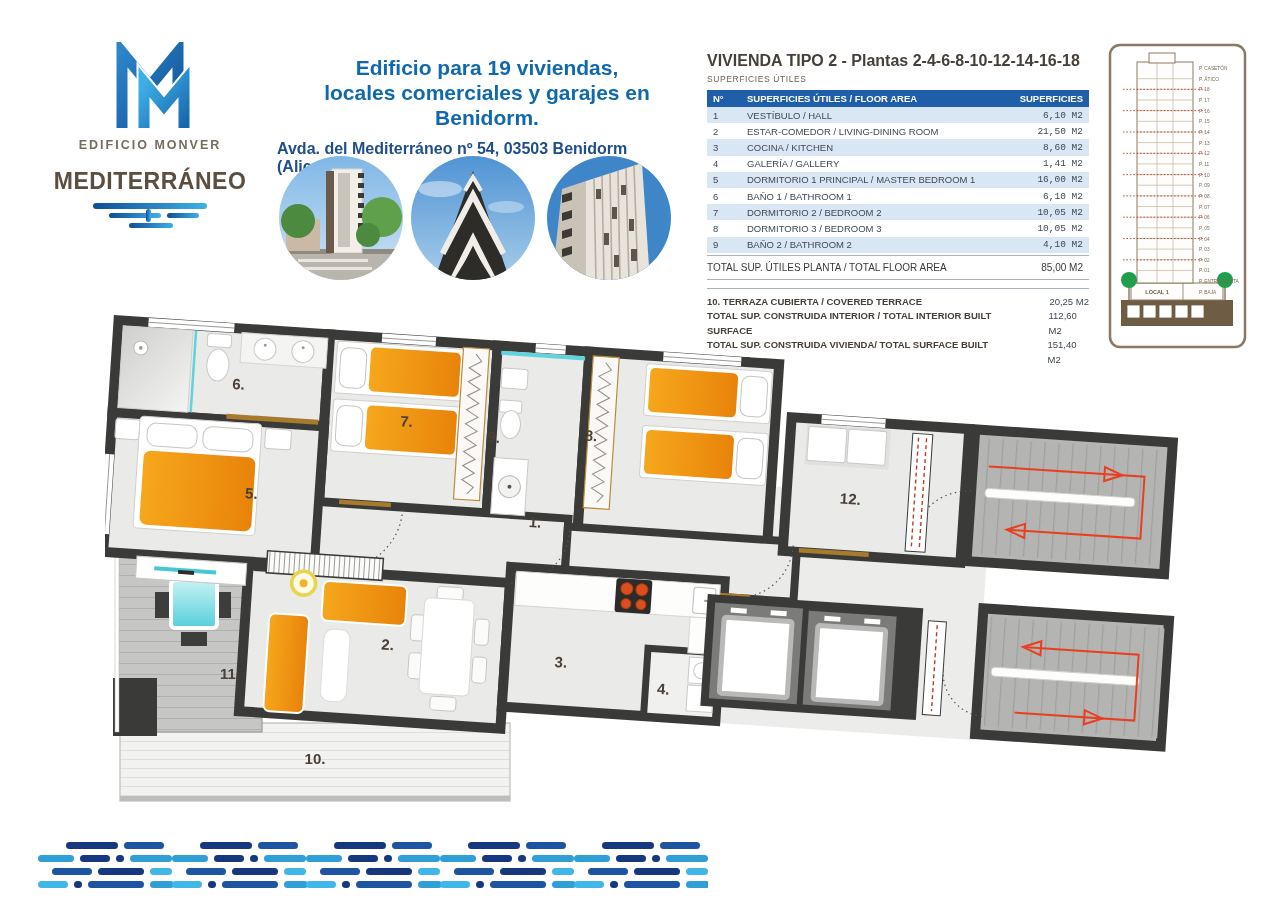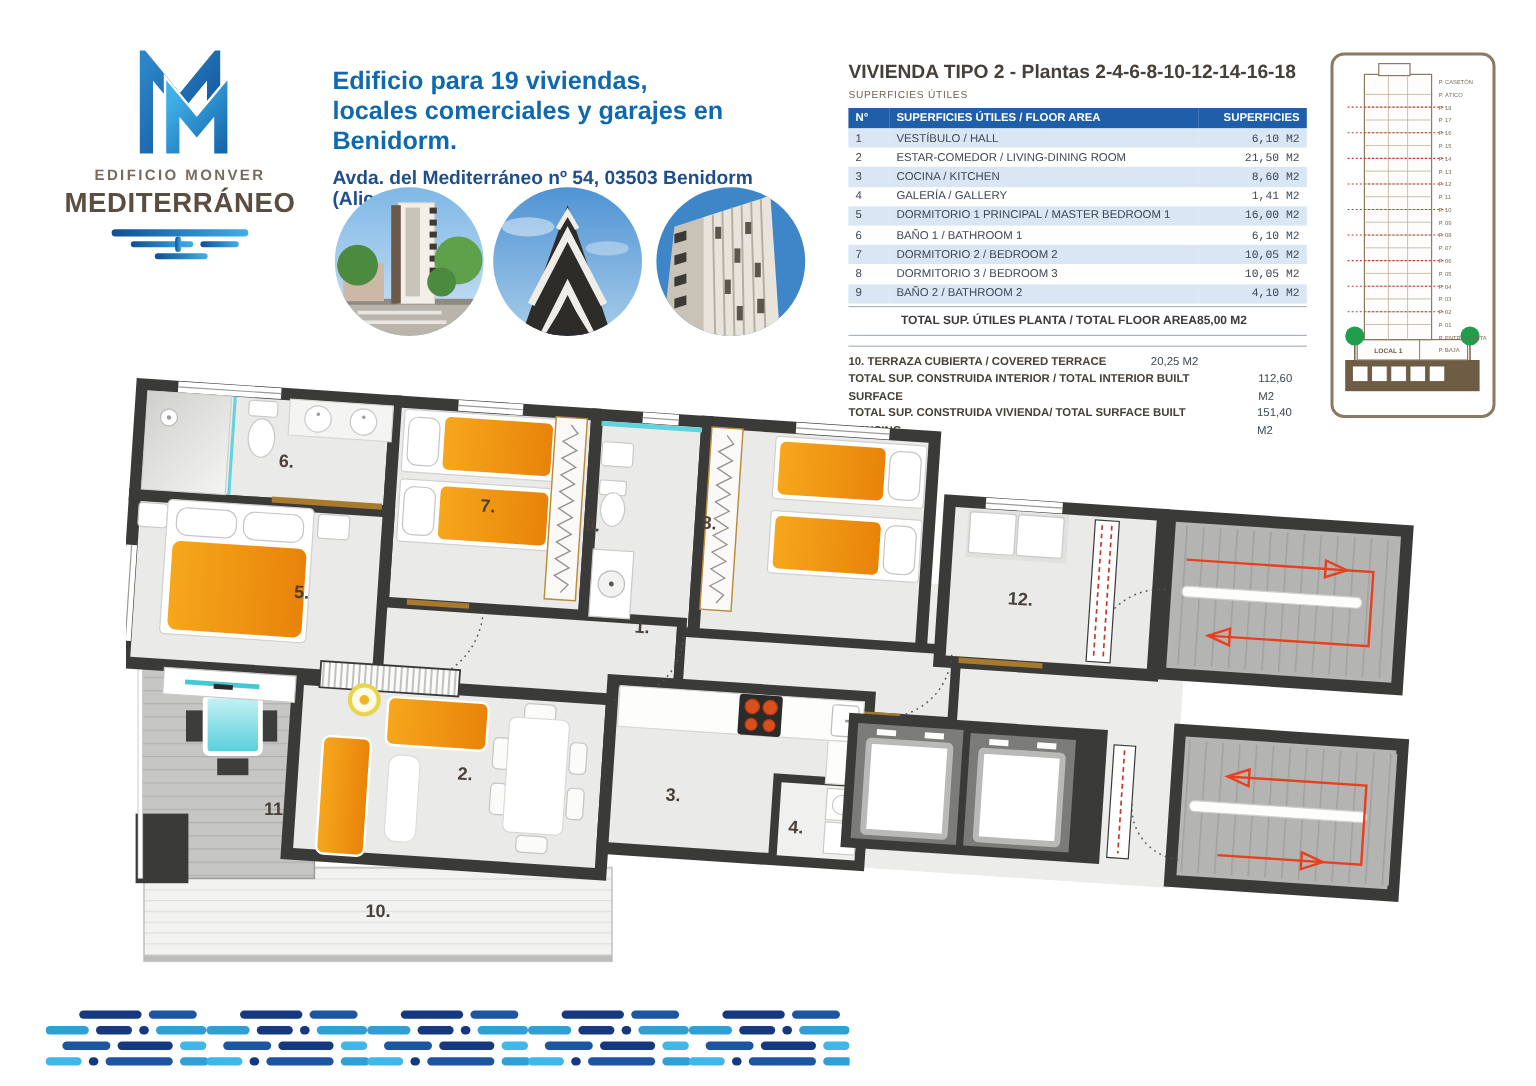--- a/index.html
+++ b/index.html
@@ -2,42 +2,42 @@
 <html><head>
 <meta charset="utf-8">
 <style>
   html,body{margin:0;padding:0;}
   body{width:1280px;height:905px;position:relative;background:#fff;
        font-family:"Liberation Sans",sans-serif;overflow:hidden;color:#3e4852;}
   .abs{position:absolute;}
   
   .logo{left:52px;top:42px;width:196px;text-align:center;}
   .logo-sub{font-size:12.5px;font-weight:bold;letter-spacing:2px;color:#786b5d;margin-top:4px;}
-  .logo-main{font-size:23px;font-weight:bold;letter-spacing:.5px;color:#5b4d3f;margin-top:3px;}
+  .logo-main{font-size:23px;font-weight:bold;letter-spacing:.5px;color:#5b4d3f;margin-top:16px;}
   
   .headline{left:277px;top:55px;width:420px;}
-  .headline h1{margin:0;font-size:21px;line-height:25px;font-weight:bold;color:#1069ad;}
+  .headline h1{margin:0;font-size:21px;line-height:25px;font-weight:bold;color:#1069ad;text-align:center;}
   .address{margin-top:10px;font-size:16px;font-weight:600;color:#1f4e8c;}
   
   .photo{top:155px;width:126px;height:126px;}
   
   .spec{left:707px;top:52px;width:382px;}
   .spec-title{font-size:16px;font-weight:bold;color:#474038;}
   .spec-sub{font-size:8.5px;letter-spacing:.6px;color:#6f6254;margin:4px 0 6px;}
   table.areas{width:100%;border-collapse:collapse;}
   table.areas th{background:#1f5fa9;color:#fff;font-size:9.5px;text-align:left;padding:3px 6px;}
   table.areas th.num{width:22px;}
   table.areas th.val{text-align:right;width:78px;}
   table.areas td{font-size:9.5px;color:#3e4852;padding:2.6px 6px;}
   table.areas td.val{text-align:right;font-family:Liberation Mono, monospace;}
   table.areas tr.odd{background:#d9e6f4;}
-  .totrow{display:flex;justify-content:center;font-size:10px;font-weight:bold;color:#3b3b38;
+  .totrow{display:flex;justify-content:space-between;font-size:10px;font-weight:normal;color:#3b3b38;
           border-top:1.5px solid #aab3bb;border-bottom:1.5px solid #aab3bb;padding:6px 6px 6px 0;margin-top:2px;}
   .extras{border-top:1.5px solid #aab3bb;margin-top:8px;padding-top:6px;}
-  .xrow{display:flex;font-size:9.5px;font-weight:bold;color:#474038;line-height:14.5px;gap:37px;}
+  .xrow{display:flex;justify-content:space-between;font-size:9.5px;font-weight:bold;color:#474038;line-height:14.5px;gap:37px;}
   .xrow .xv{font-weight:normal;color:#3e4852;}
   
   .section-d{left:1107px;top:42px;}
   
   .plan{left:105px;top:300px;}
   
   .waves{left:38px;top:836px;}
 </style>
 </head>
 <body>

